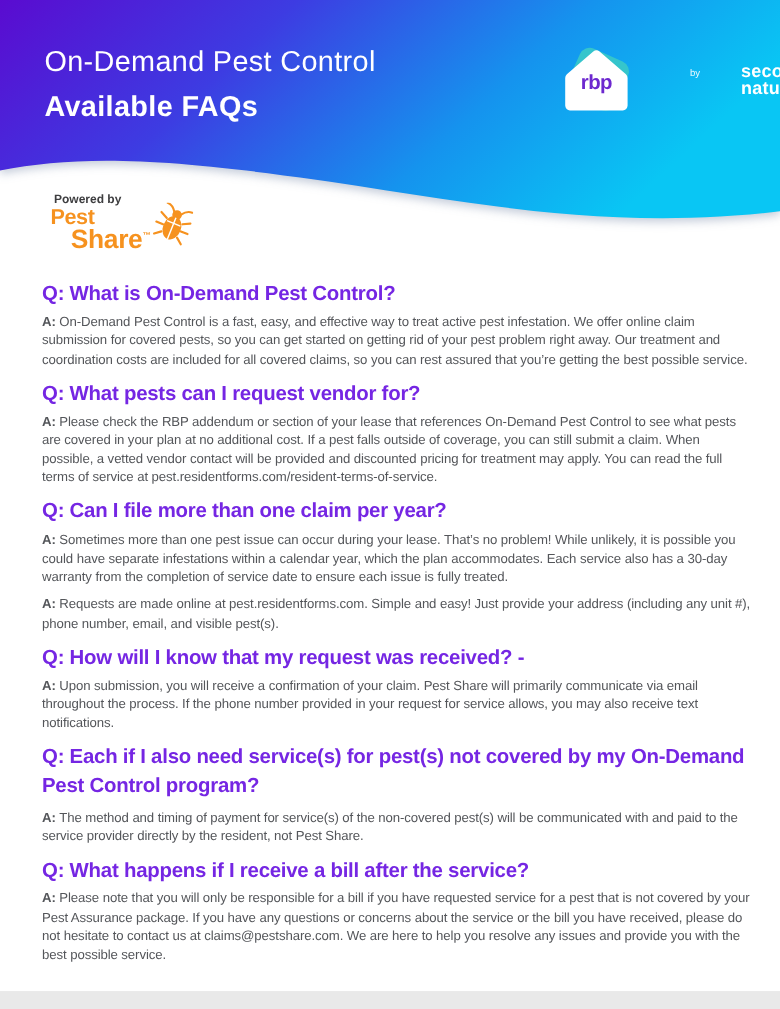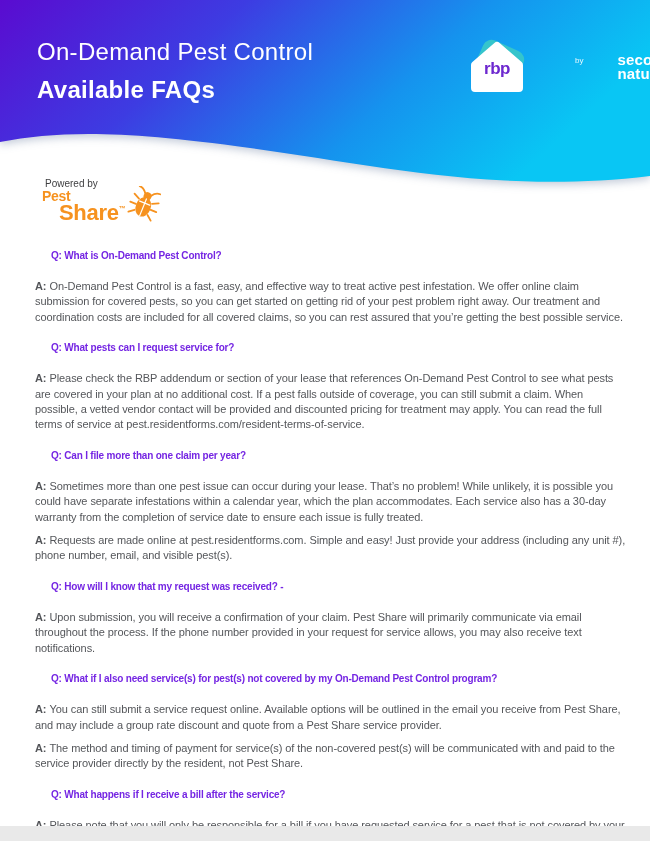--- a/index.html
+++ b/index.html
@@ -27,32 +27,32 @@
   .rbp-house{position:absolute;left:0;top:0;}
   .rbp-text{
     position:absolute;left:0;top:21px;width:58px;text-align:center;
     color:#6d28cf;font-size:17px;font-weight:800;letter-spacing:-.5px;
   }
   .sn-lockup{margin-left:9px;display:flex;align-items:flex-start;color:#ffffff;}
   .sn-by{font-size:8px;font-weight:400;margin-top:3px;margin-right:12px;opacity:.9;padding-left:40px;}
   .sn-name{font-size:15px;font-weight:800;line-height:.95;letter-spacing:.2px;margin-left:22px;}
   
   .powered{position:absolute;left:42px;top:161px;}
-  .powered-by{font-size:10px;color:#3e3e40;font-weight:400;margin-left:3px;margin-top:17px;}
+  .powered-by{font-size:10px;color:#3e3e40;font-weight:700;margin-left:3px;}
   .ps-row{display:flex;align-items:flex-start;margin-top:1px;}
   .ps-words{line-height:.92;}
-  .ps-pest{font-size:14px;font-weight:800;color:#f6921f;letter-spacing:-.3px;}
+  .ps-pest{font-size:18px;font-weight:800;color:#f6921f;letter-spacing:-.3px;}
   .ps-share{font-size:22px;font-weight:800;color:#f6921f;letter-spacing:-.3px;margin-left:17px;}
   .ps-tm{font-size:7px;vertical-align:9px;font-weight:700;}
   .ps-bug{margin-left:2px;margin-top:-4px;}
   
   .faqs{position:absolute;left:35px;top:233px;width:592px;}
   .faq{margin-bottom:8px;}
   .q{
-    margin:16px;color:#7526e3;font-size:10px;font-weight:700;
+    margin:0;color:#7526e3;font-size:17px;font-weight:700;
     letter-spacing:-.2px;line-height:1.4;
   }
   .a{
     margin:5px 0 0 0;color:#54565a;font-size:11px;font-weight:400;
     letter-spacing:-.08px;line-height:15.4px;
   }
   .a b{font-weight:700;}
 </style>
 </head>
 <body>
@@ -127,41 +127,40 @@
     </div>
   </div>
 
   <main class="faqs">
     <section class="faq">
       <h2 class="q">Q: What is On-Demand Pest Control?</h2>
       <p class="a"><b class="ap">A: </b><span class="at">On-Demand Pest Control is a fast, easy, and effective way to treat active pest infestation. We offer online claim submission for covered pests, so you can get started on getting rid of your pest problem right away. Our treatment and coordination costs are included for all covered claims, so you can rest assured that you’re getting the best possible service.</span></p>
     </section>
 
     <section class="faq">
-      <h2 class="q">Q: What pests can I request service for?</h2>
+      <h2 class="q">Q: What pests can I request vendor for?</h2>
       <p class="a"><b class="ap">A: </b><span class="at">Please check the RBP addendum or section of your lease that references On-Demand Pest Control to see what pests are covered in your plan at no additional cost. If a pest falls outside of coverage, you can still submit a claim. When possible, a vetted vendor contact will be provided and discounted pricing for treatment may apply. You can read the full terms of service at pest.residentforms.com/resident-terms-of-service.</span></p>
     </section>
 
     <section class="faq">
       <h2 class="q">Q: Can I file more than one claim per year?</h2>
       <p class="a"><b class="ap">A: </b><span class="at">Sometimes more than one pest issue can occur during your lease. That’s no problem! While unlikely, it is possible you could have separate infestations within a calendar year, which the plan accommodates. Each service also has a 30-day warranty from the completion of service date to ensure each issue is fully treated.</span></p>
     </section>
 
     <section class="faq">
       <p class="a"><b class="ap">A: </b><span class="at">Requests are made online at pest.residentforms.com. Simple and easy! Just provide your address (including any unit #), phone number, email, and visible pest(s).</span></p>
     </section>
 
     <section class="faq">
       <h2 class="q">Q: How will I know that my request was received? -</h2>
       <p class="a"><b class="ap">A: </b><span class="at">Upon submission, you will receive a confirmation of your claim. Pest Share will primarily communicate via email throughout the process. If the phone number provided in your request for service allows, you may also receive text notifications.</span></p>
     </section>
 
     <section class="faq">
-      <h2 class="q">Q: What if I also need service(s) for pest(s) not covered by my On-Demand Pest Control program?</h2>
-      <p class="a"><b class="ap">A: </b><span class="at">You can still submit a service request online. Available options will be outlined in the email you receive from Pest Share, and may include a group rate discount and quote from a Pest Share service provider.</span></p>
+      <h2 class="q">Q: Each if I also need service(s) for pest(s) not covered by my On-Demand Pest Control program?</h2>
     </section>
 
     <section class="faq">
       <p class="a"><b class="ap">A: </b><span class="at">The method and timing of payment for service(s) of the non-covered pest(s) will be communicated with and paid to the service provider directly by the resident, not Pest Share.</span></p>
     </section>
 
     <section class="faq">
       <h2 class="q">Q: What happens if I receive a bill after the service?</h2>
       <p class="a"><b class="ap">A: </b><span class="at">Please note that you will only be responsible for a bill if you have requested service for a pest that is not covered by your Pest Assurance package. If you have any questions or concerns about the service or the bill you have received, please do not hesitate to contact us at claims@pestshare.com. We are here to help you resolve any issues and provide you with the best possible service.</span></p>
     </section>

